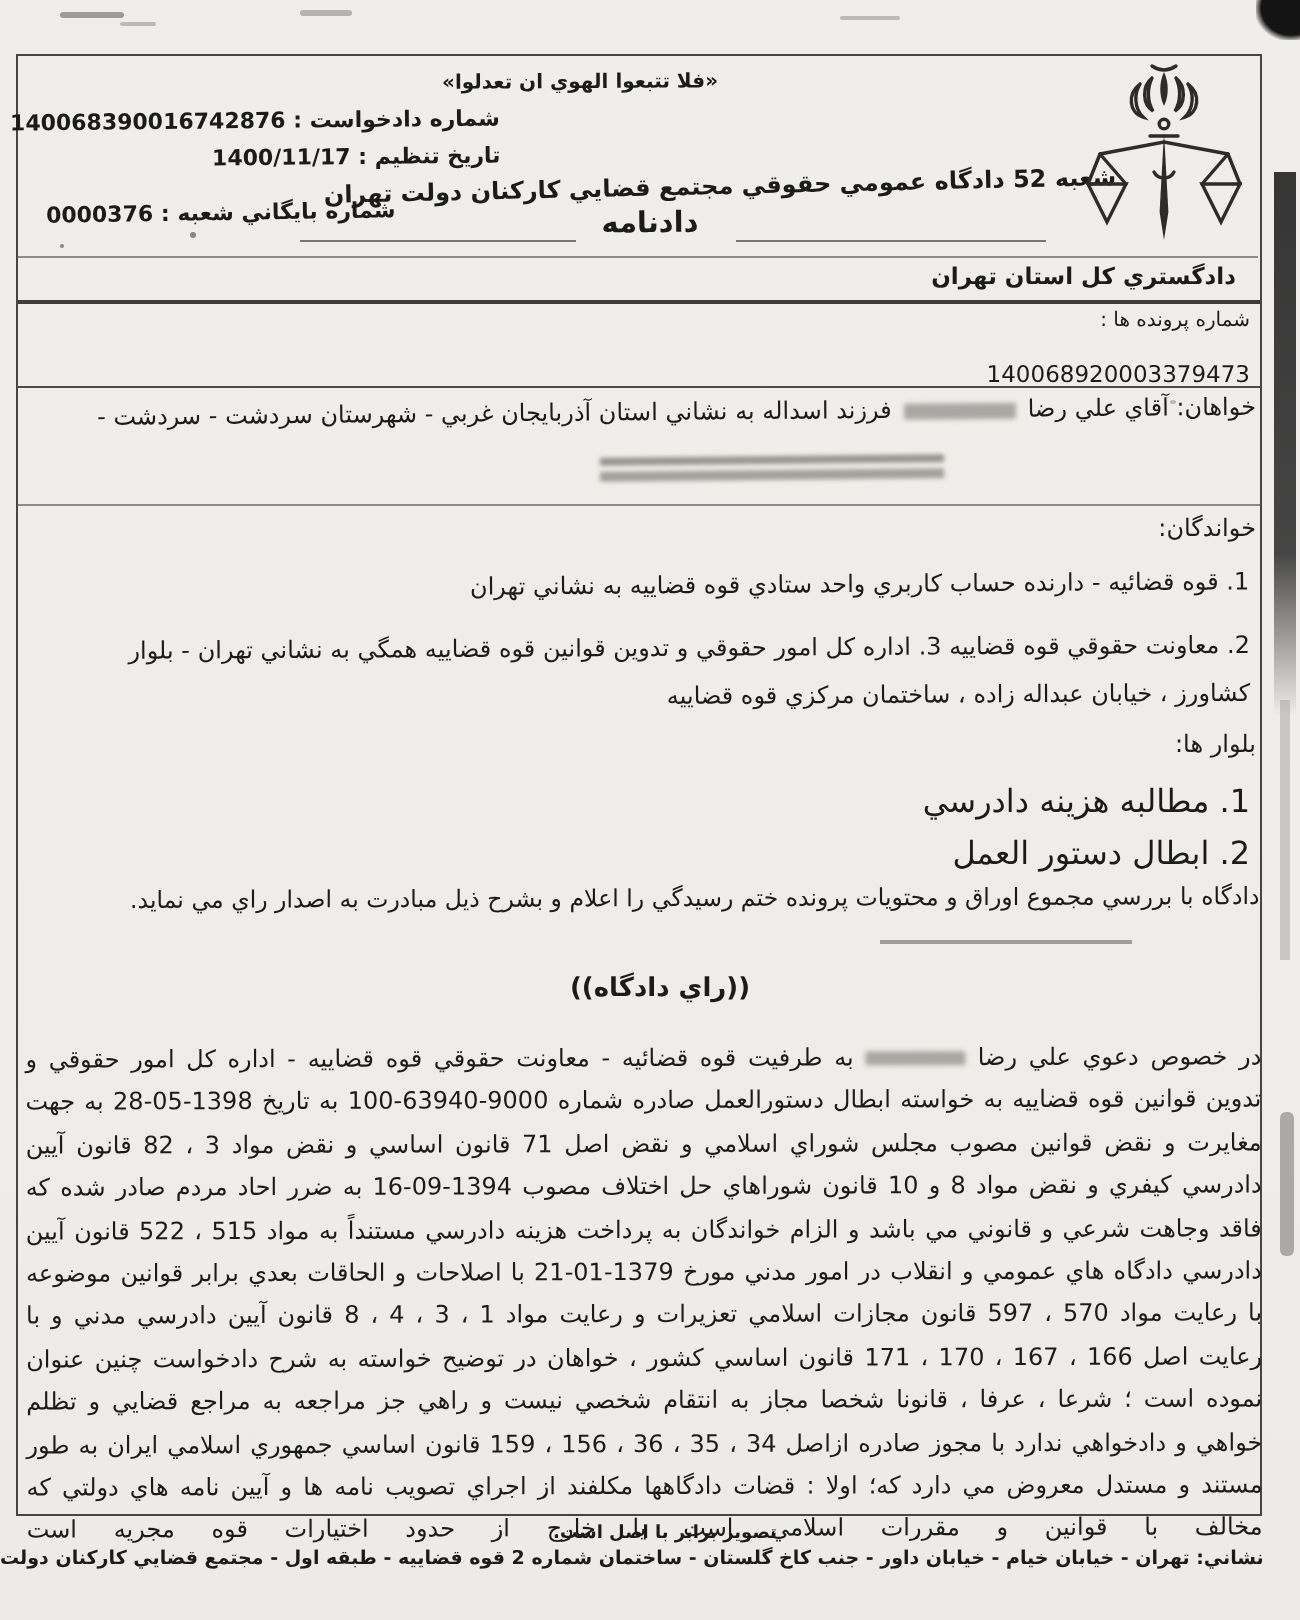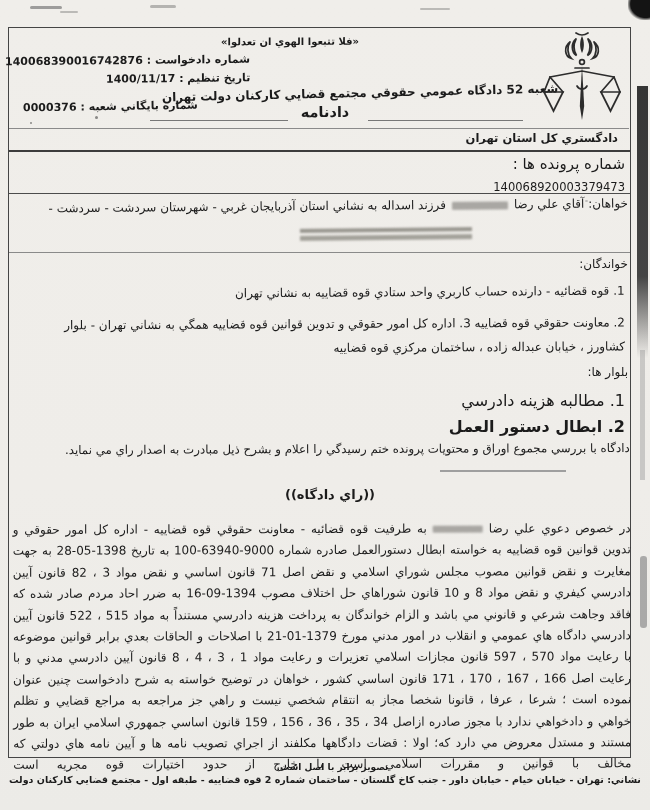--- a/index.html
+++ b/index.html
@@ -44,57 +44,57 @@
     font-size:12px; font-weight:bold; white-space:nowrap; transform:rotate(-1.3deg); }
   .archive-no { top:100px; right:452px; transform:rotate(-.9deg); }
   .doc-title { position:absolute; top:104px; left:0; width:650px; text-align:center;
     font-size:14.5px; font-weight:bold; letter-spacing:1px; transform:rotate(-.6deg); }
   .title-dash { position:absolute; top:120px; height:1px; background:#777; }
   .emblem { position:absolute; top:30px; left:543px; width:78px; height:97px; }
   .justice-org { position:absolute; top:131px; right:32px; font-size:11.5px; font-weight:bold;
     white-space:nowrap; }
 
   
-  .case-label { position:absolute; top:155px; right:25px; font-size:15px; }
+  .case-label { position:absolute; top:155px; right:25px; font-size:10px; }
   .case-number { position:absolute; top:169px; right:25px; font-size:11.5px; direction:ltr;margin-top:11px; }
 
   
   .plaintiff-line { position:absolute; top:199px; right:22px; left:18px; font-size:12px;
     text-align:right; white-space:nowrap; transform:rotate(-.5deg); }
   .redact-inline { display:inline-block; width:56px; height:8px; margin:0 6px;
     background:#a9a7a3; filter:blur(1.2px); vertical-align:middle; border-radius:1px; }
   .redact-block { position:absolute; left:300px; top:228px; width:172px; height:12px;
     background:linear-gradient(180deg,#98968f 0 4px, rgba(0,0,0,0) 4px 7px, #a3a19a 7px 11px);
     filter:blur(1px); transform:rotate(-.6deg); }
   .party-label { position:absolute; right:22px; font-size:12px; }
   .defendants-label { top:257px; }
   .defendant-1 { position:absolute; top:285px; right:25px; font-size:12px; white-space:nowrap;
     transform:rotate(-.4deg); }
   .defendant-2 { position:absolute; top:312px; right:25px; left:28px; font-size:12px;
     line-height:24px; text-align:right; transform:rotate(-.3deg); }
   .claims-label { top:365px; }
   .claim-item { position:absolute; right:25px; font-size:16px; white-space:nowrap; }
   .claim-1 { top:391px; }
-  .claim-2 { top:417px;font-weight:bold; }
+  .claim-2 { top:417px; }
   .procedure-note { position:absolute; top:442px; right:20px; font-size:11.8px; white-space:nowrap;
     transform:rotate(-.2deg); }
 
   
   .pre-verdict-line { top:470px; left:440px; width:126px; background:#9f9f9f; height:1.5px; }
   .verdict-heading { position:absolute; top:487px; left:0; width:660px; text-align:center;
     font-size:13px; font-weight:bold; }
   .verdict-body { position:absolute; top:519px; right:19px; left:13px; font-size:12px;
     line-height:21.4px; text-align:justify; text-align-last:justify; direction:rtl;
     word-spacing:.5px; transform:rotate(-.15deg); }
   .redact-inline.small { width:50px; height:7px; }
 
   
   .footer-cert { position:absolute; top:762px; left:0; width:650px; text-align:center;
     font-size:9px; font-weight:bold;padding-left:15px; }
-  .footer-address { position:absolute; top:774px; left:0; width:650px; text-align:center;
+  .footer-address { position:absolute; top:774px; left:0; width:650px; text-align:left;
     font-size:9.5px; font-weight:bold; }
 
   svg .ln { stroke:#2c2c2c; stroke-width:1.7; fill:none; stroke-linecap:round; }
   svg .fl { fill:#2c2c2c; stroke:none; }
 </style>
 </head>
 <body>
 
 <div class="page">
 

